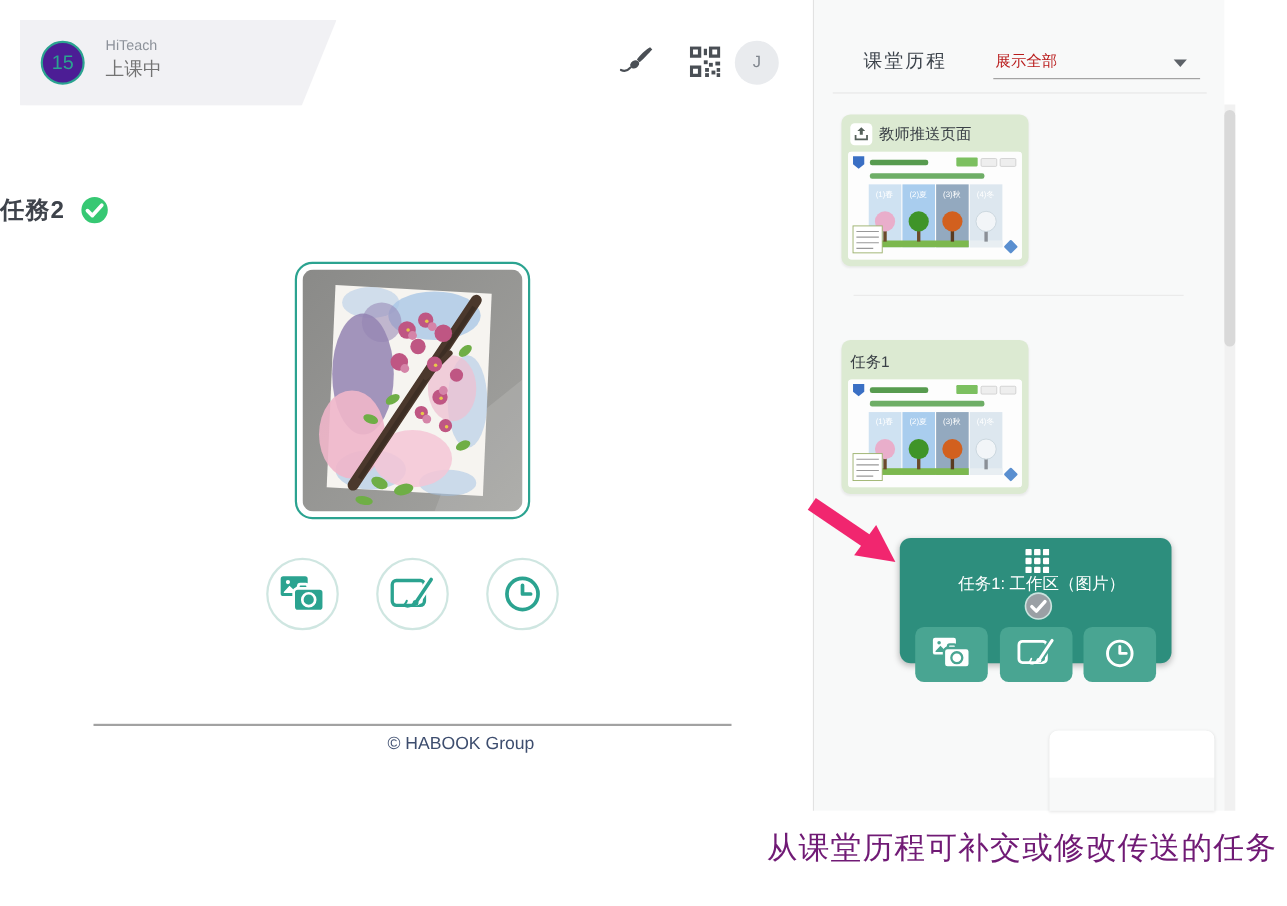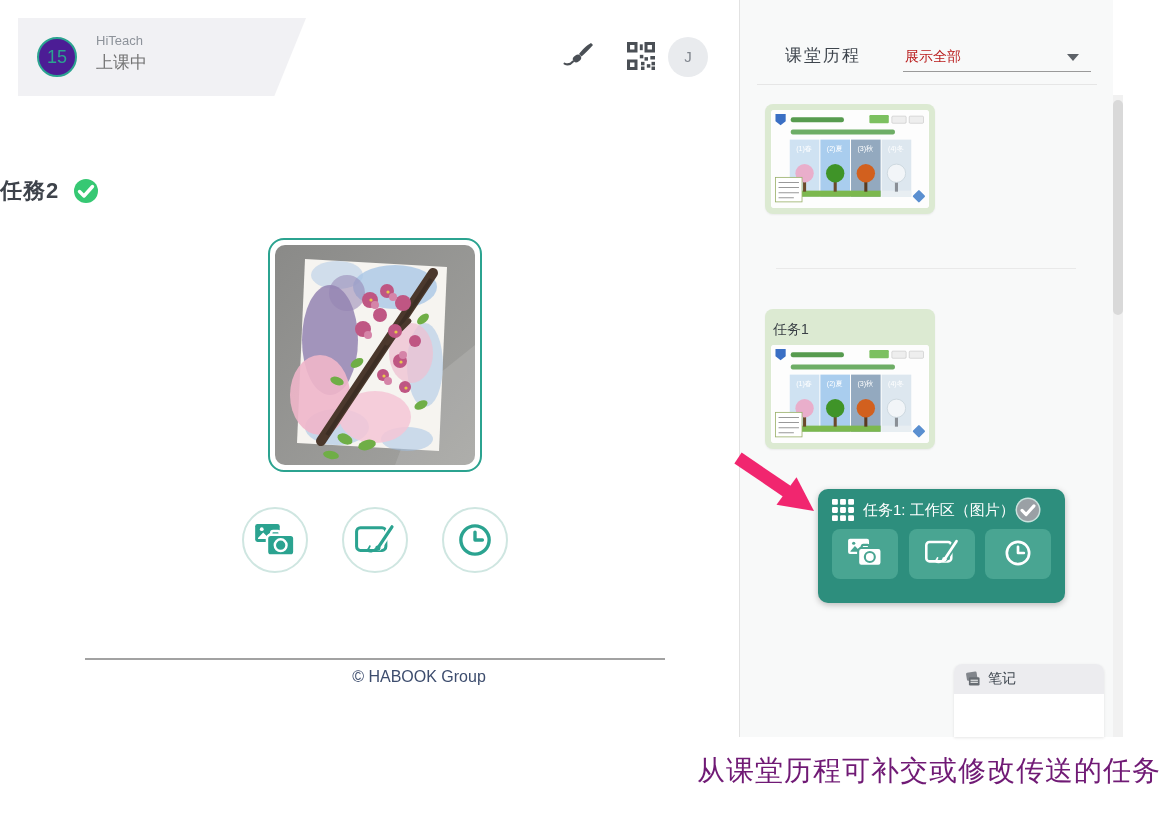--- a/index.html
+++ b/index.html
@@ -59,21 +59,21 @@
     padding:6px;box-shadow:0 1px 2px rgba(0,0,0,.06);}
   .hist-card .hd{display:flex;align-items:center;gap:6px;padding:2px 2px 6px 2px;font-size:14px;color:#3a4046;}
   .upload-box{width:20px;height:20px;background:#fff;border-radius:4px;display:flex;align-items:center;
     justify-content:center;color:#55605a;}
   .thumb{display:block;width:158px;height:98px;border-radius:3px;background:#fff;}
 
   .annot-arrow{position:absolute;left:726px;top:448px;width:104px;height:82px;pointer-events:none;}
 
   .popup{position:absolute;left:818px;top:489px;width:247px;height:114px;background:var(--accent-dark);
     border-radius:10px;box-shadow:0 2px 6px rgba(0,0,0,.25);}
-  .popup .hd{display:flex;align-items:center;padding:10px 12px 6px 14px;color:#fff;}
+  .popup .hd{display:flex;align-items:center;padding:10px 12px 6px 14px;color:#fff;flex-direction:column;}
   .popup .hd .ttl{font-size:15px;margin-left:9px;white-space:nowrap;}
   .popup .hd .grid{color:#fff;display:flex;}
   .gray-check{width:22px;height:22px;border-radius:50%;background:#9aa0a5;margin-left:2px;flex:none;
     box-shadow:0 0 0 1.5px rgba(255,255,255,.75);}
   .gray-check svg{display:block;width:22px;height:22px;}
   .popup .btn-row{display:flex;justify-content:space-between;padding:2px 14px 0 14px;}
   .popup-btn{width:66px;height:50px;border-radius:8px;background:var(--accent-light);border:none;color:#fff;
     display:flex;align-items:center;justify-content:center;cursor:pointer;--gap:var(--accent-light);}
 
   .notes-card{position:absolute;left:954px;top:664px;width:150px;height:73px;border-radius:8px 8px 0 0;
@@ -285,20 +285,28 @@
   <div class="sb-title">课堂历程</div>
 
   <div class="sb-filter">
     <span class="val">展示全部</span>
     <span class="chevron"></span>
     <span class="underline"></span>
   </div>
   <div class="sb-divider"></div>
 
   <div class="hist-card" style="top:104px">
+    <div class="hd">
+      <span class="upload-box">
+        <svg width="16" height="16" viewBox="0 0 20 20">
+            <use href="#i-upload"></use>
+          </svg>
+      </span>
+      <span>教师推送页面</span>
+    </div>
     <svg class="thumb" viewBox="0 0 154 96">
       <rect width="154" height="96" rx="2" fill="#fdfdfd"></rect>
       <path d="M4 4 h10 v7 l-5 4 -5 -4 z" fill="#3a6fc4"></path>
       <rect x="19" y="7" width="52" height="5" rx="2" fill="#3a8a30" opacity=".85"></rect>
       <rect x="96" y="5" width="19" height="8" rx="1" fill="#7cc060"></rect>
       <rect x="118" y="6" width="14" height="7" rx="1" fill="#eee" stroke="#bbb" stroke-width=".5"></rect>
       <rect x="135" y="6" width="14" height="7" rx="1" fill="#eee" stroke="#bbb" stroke-width=".5"></rect>
       <rect x="19" y="19" width="102" height="5" rx="2" fill="#4a9a40" opacity=".8"></rect>
       <g>
         <rect x="18" y="29" width="29" height="56" fill="#cfe2f2"></rect>
@@ -408,28 +416,20 @@
       </button>
       <button class="popup-btn">
         <span><svg width="30" height="30" viewBox="0 0 36 36">
               <use href="#i-clock"></use>
             </svg></span>
       </button>
     </div>
   </div>
 
   <div class="notes-card">
-    <div class="hd">
-      <span style="color:#686d73;display:flex">
-        <svg width="18" height="18" viewBox="0 0 22 22">
-            <use href="#i-notes"></use>
-          </svg>
-      </span>
-      <span>笔记</span>
-    </div>
     <div class="body"></div>
   </div>
 
   <div class="scroll-track"></div>
   <div class="scroll-thumb"></div>
 
   <div class="caption">从课堂历程可补交或修改传送的任务</div>
 
 </div>
 

